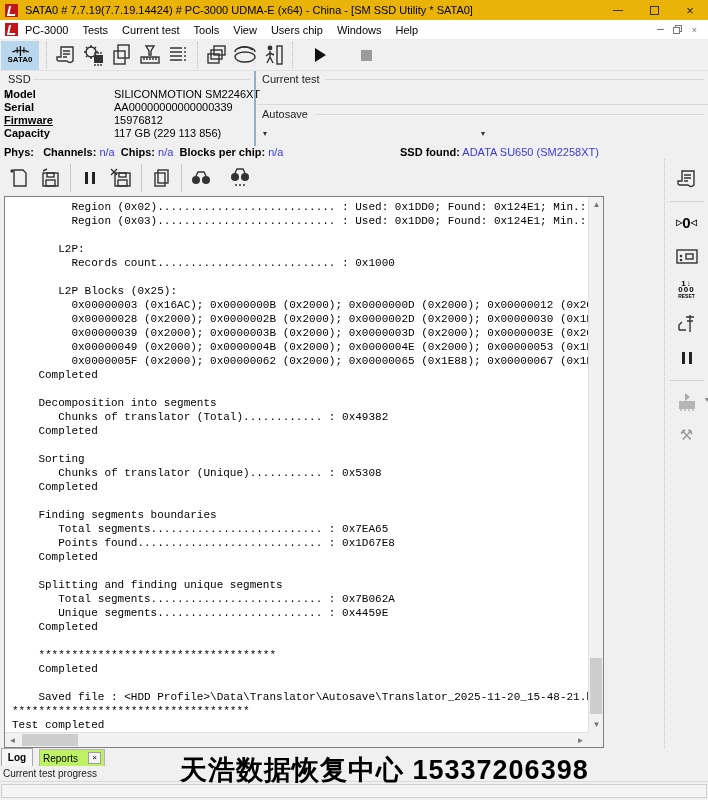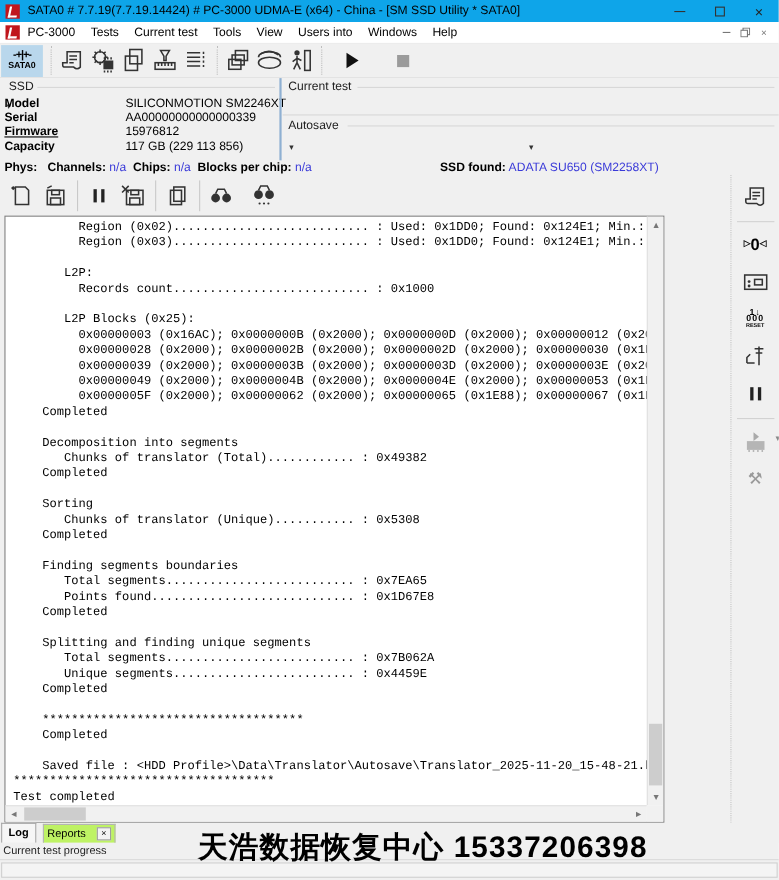--- a/index.html
+++ b/index.html
@@ -2,21 +2,21 @@
 <html><head>
 <meta charset="utf-8">
 <style>
   * { margin:0; padding:0; box-sizing:border-box; }
   html,body { width:708px; height:800px; }
   body {
     position:relative; overflow:hidden; background:#f0f0f0;
     font-family:"Liberation Sans", sans-serif; font-size:11px; color:#000;
   }
   
-  #titlebar { position:absolute; left:0; top:0; width:708px; height:20px; background:#0ea5e9;
+  #titlebar { position:absolute; left:0; top:0; width:708px; height:20px; background:#eab308;
     display:flex; align-items:center; }
   .app-icon { width:13px; height:13px; background:#c0161c; margin-left:5px; flex:none; position:relative; }
   .app-icon:after { content:""; position:absolute; left:3px; top:2px; width:6px; height:8px;
     border-left:2px solid #fff; border-bottom:2px solid #fff; transform:skewX(-12deg); }
   #title-text { margin-left:7px; white-space:nowrap; font-size:11px; }
   #title-buttons { margin-left:auto; display:flex; height:100%; }
   .tbtn { width:36px; height:20px; display:flex; align-items:center; justify-content:center; color:#222; }
   .glyph-min { width:10px; height:1px; background:#333; }
   .glyph-max { width:9px; height:9px; border:1px solid #333; }
   .glyph-close { font-size:13px; line-height:1; }
@@ -130,21 +130,21 @@
   </div>
 </div>
 
 <div id="menubar">
   <div class="app-icon"></div>
   <span class="menu-item">PC-3000</span>
   <span class="menu-item">Tests</span>
   <span class="menu-item">Current test</span>
   <span class="menu-item">Tools</span>
   <span class="menu-item">View</span>
-  <span class="menu-item">Users into</span>
+  <span class="menu-item">Users chip</span>
   <span class="menu-item">Windows</span>
   <span class="menu-item">Help</span>
   <div id="mdi-buttons">
     <div class="mdi-btn">
         <div class="mdi-min"></div>
       </div>
     <div class="mdi-btn">
       <svg width="9" height="9">
           <rect x="2.5" y="0.5" width="6" height="6" fill="none" stroke="#777"></rect>
           <rect x="0.5" y="2.5" width="6" height="6" fill="#fff" stroke="#777"></rect>

